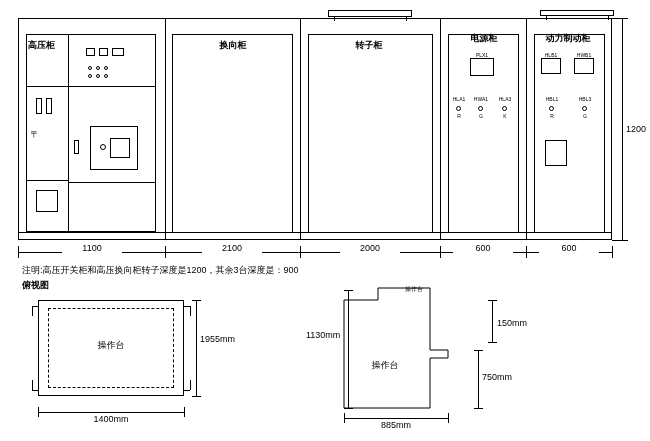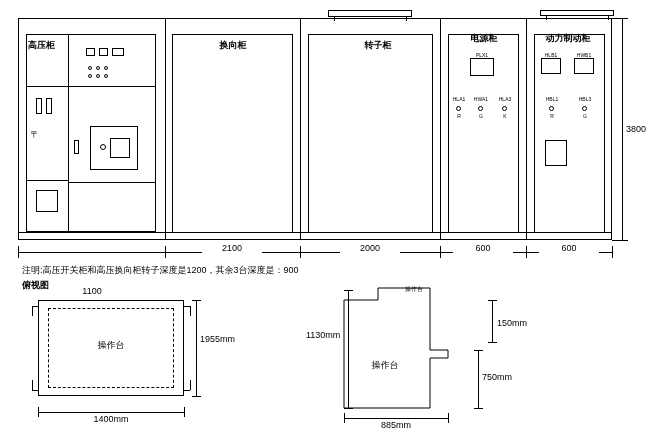--- a/index.html
+++ b/index.html
@@ -57,21 +57,21 @@
   <div class="box" style="left:90px;top:126px;width:48px;height:44px;"></div>
   <div class="box" style="left:110px;top:138px;width:20px;height:20px;"></div>
   <div class="box" style="left:100px;top:144px;width:6px;height:6px;border-radius:50%;"></div>
   <div class="box" style="left:36px;top:190px;width:22px;height:22px;"></div>
 
   <div class="lbl b center" style="left:208px;top:40px;width:50px;">换向柜</div>
   <div class="ln hl" style="left:172px;top:34px;width:120px;"></div>
   <div class="ln vl" style="left:172px;top:34px;height:198px;"></div>
   <div class="ln vl" style="left:292px;top:34px;height:198px;"></div>
 
-  <div class="lbl b center" style="left:353px;top:40px;width:50px;">转子柜</div>
+  <div class="lbl b center" style="left:344px;top:40px;width:50px;">转子柜</div>
   <div class="ln vl" style="left:308px;top:34px;height:198px;"></div>
   <div class="ln vl" style="left:432px;top:34px;height:198px;"></div>
   <div class="ln hl" style="left:308px;top:34px;width:124px;"></div>
 
   <div class="box" style="left:328px;top:10px;width:84px;height:7px;"></div>
   <div class="ln vl" style="left:334px;top:17px;height:4px;"></div>
   <div class="ln vl" style="left:406px;top:17px;height:4px;"></div>
 
   <div class="lbl b center" style="left:458px;top:33px;width:52px;">电源柜</div>
   <div class="ln vl" style="left:448px;top:34px;height:198px;"></div>
@@ -111,34 +111,34 @@
 </div>
 
 <div>
   <div class="ln hl" style="left:18px;top:252px;width:594px;"></div>
   <div class="ln vl" style="left:18px;top:246px;height:12px;"></div>
   <div class="ln vl" style="left:165px;top:246px;height:12px;"></div>
   <div class="ln vl" style="left:300px;top:246px;height:12px;"></div>
   <div class="ln vl" style="left:440px;top:246px;height:12px;"></div>
   <div class="ln vl" style="left:526px;top:246px;height:12px;"></div>
   <div class="ln vl" style="left:612px;top:246px;height:12px;"></div>
-  <div class="dimtxt center" style="left:62px;top:243px;width:60px;background:#fff;margin-top:43px;">1100</div>
+  <div class="dimtxt center" style="left:62px;top:243px;width:60px;background:#fff;">1100</div>
   <div class="dimtxt center" style="left:202px;top:243px;width:60px;background:#fff;">2100</div>
   <div class="dimtxt center" style="left:340px;top:243px;width:60px;background:#fff;">2000</div>
   <div class="dimtxt center" style="left:453px;top:243px;width:60px;background:#fff;">600</div>
   <div class="dimtxt center" style="left:539px;top:243px;width:60px;background:#fff;">600</div>
 </div>
 
 <div>
   <div class="ln vl" style="left:622px;top:18px;height:222px;"></div>
   <div class="ln hl" style="left:616px;top:18px;width:12px;"></div>
   <div class="ln hl" style="left:616px;top:240px;width:12px;"></div>
   <div class="ln hl" style="left:612px;top:18px;width:12px;"></div>
   <div class="ln hl" style="left:612px;top:240px;width:12px;"></div>
-  <div class="dimtxt" style="left:626px;top:124px;background:#fff;">3800</div>
+  <div class="dimtxt" style="left:626px;top:124px;background:#fff;">1200</div>
 </div>
 
 <div class="note" style="left:22px;top:265px;">注明:高压开关柜和高压换向柜转子深度是1200，其余3台深度是：900</div>
 
 <div>
   <div class="lbl b" style="left:22px;top:280px;">俯视图</div>
 
   <div class="box" style="left:38px;top:300px;width:146px;height:96px;"></div>
   <div class="dash" style="left:48px;top:308px;width:126px;height:80px;"></div>
   <div class="lbl center" style="left:78px;top:340px;width:66px;">操作台</div>

